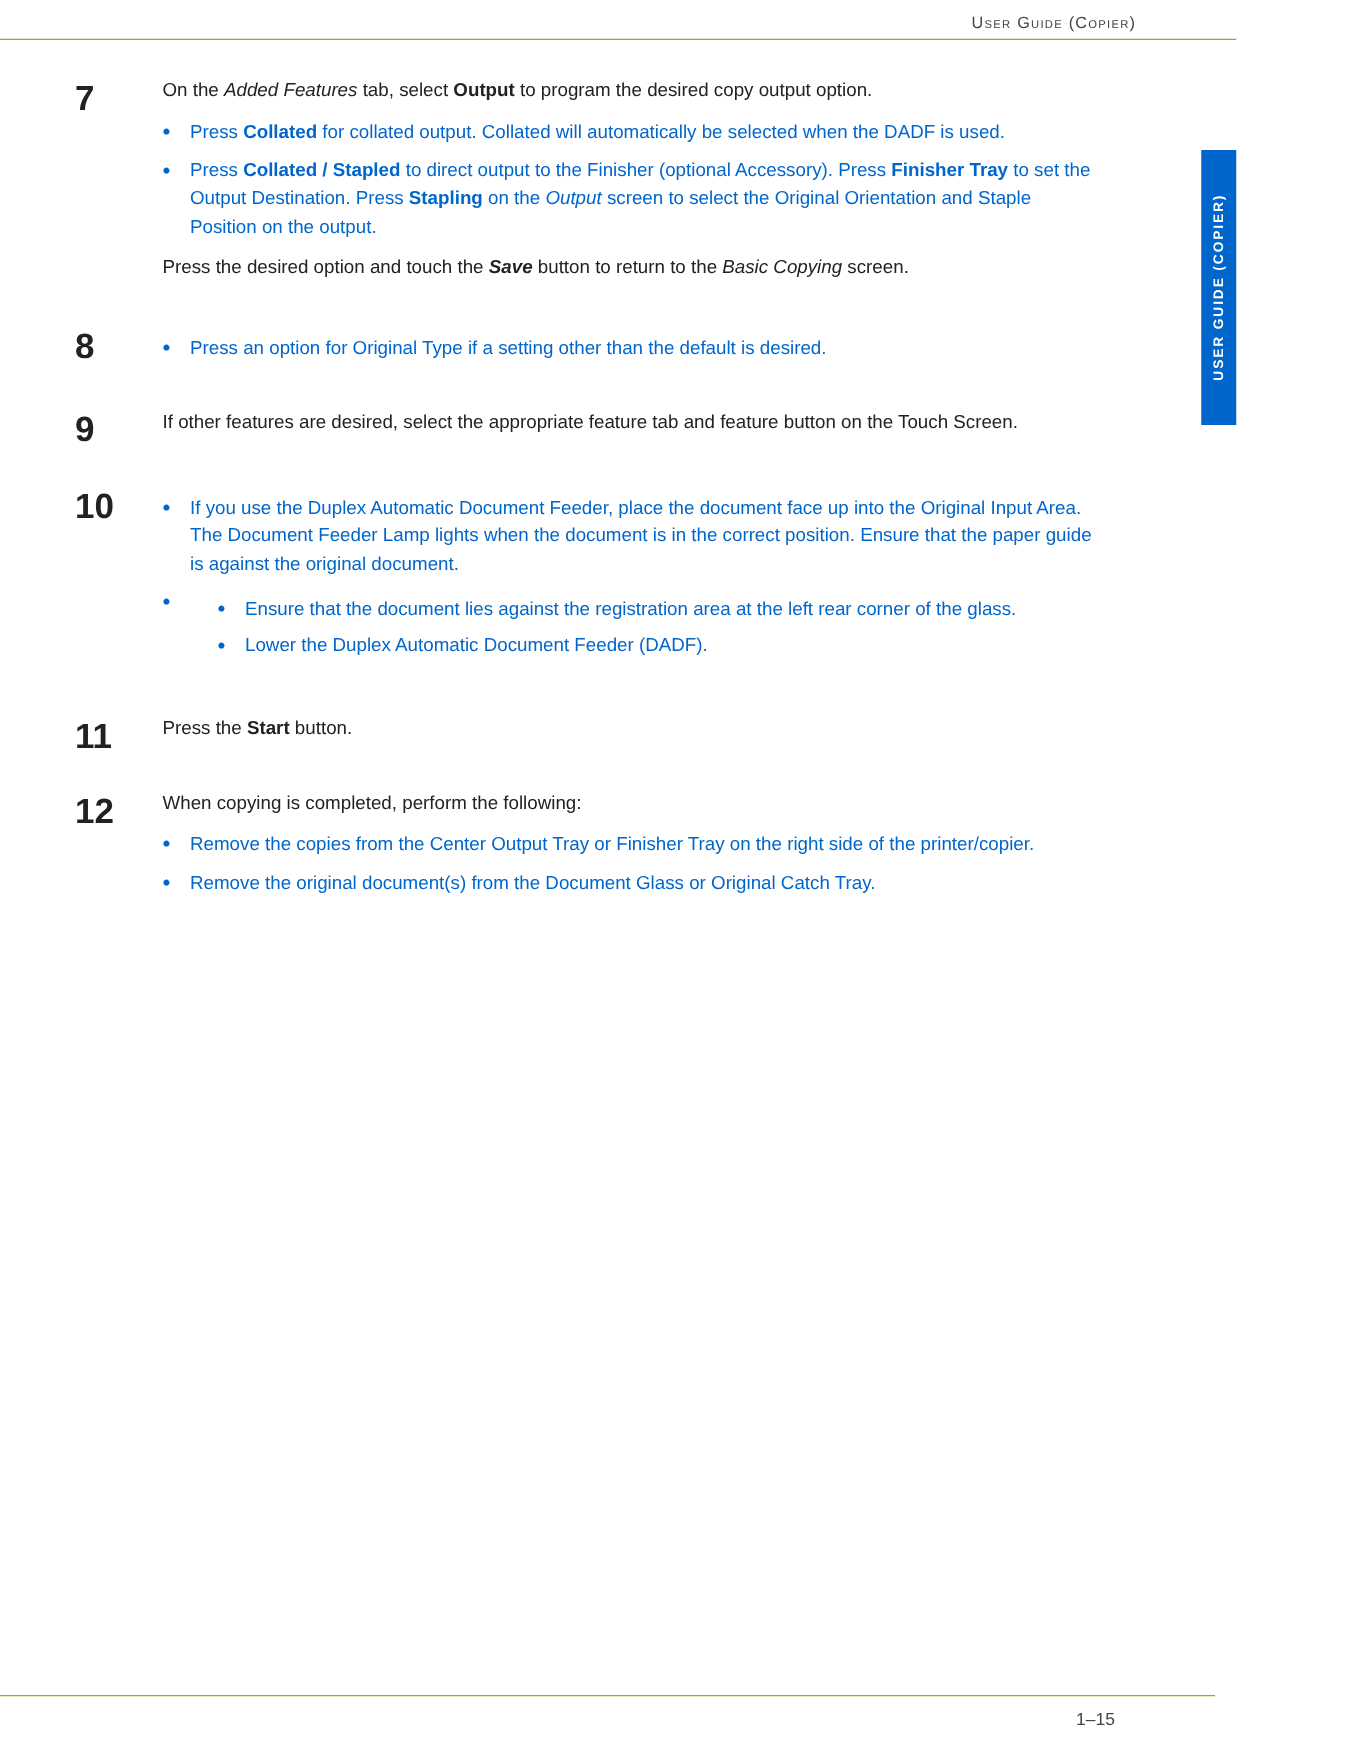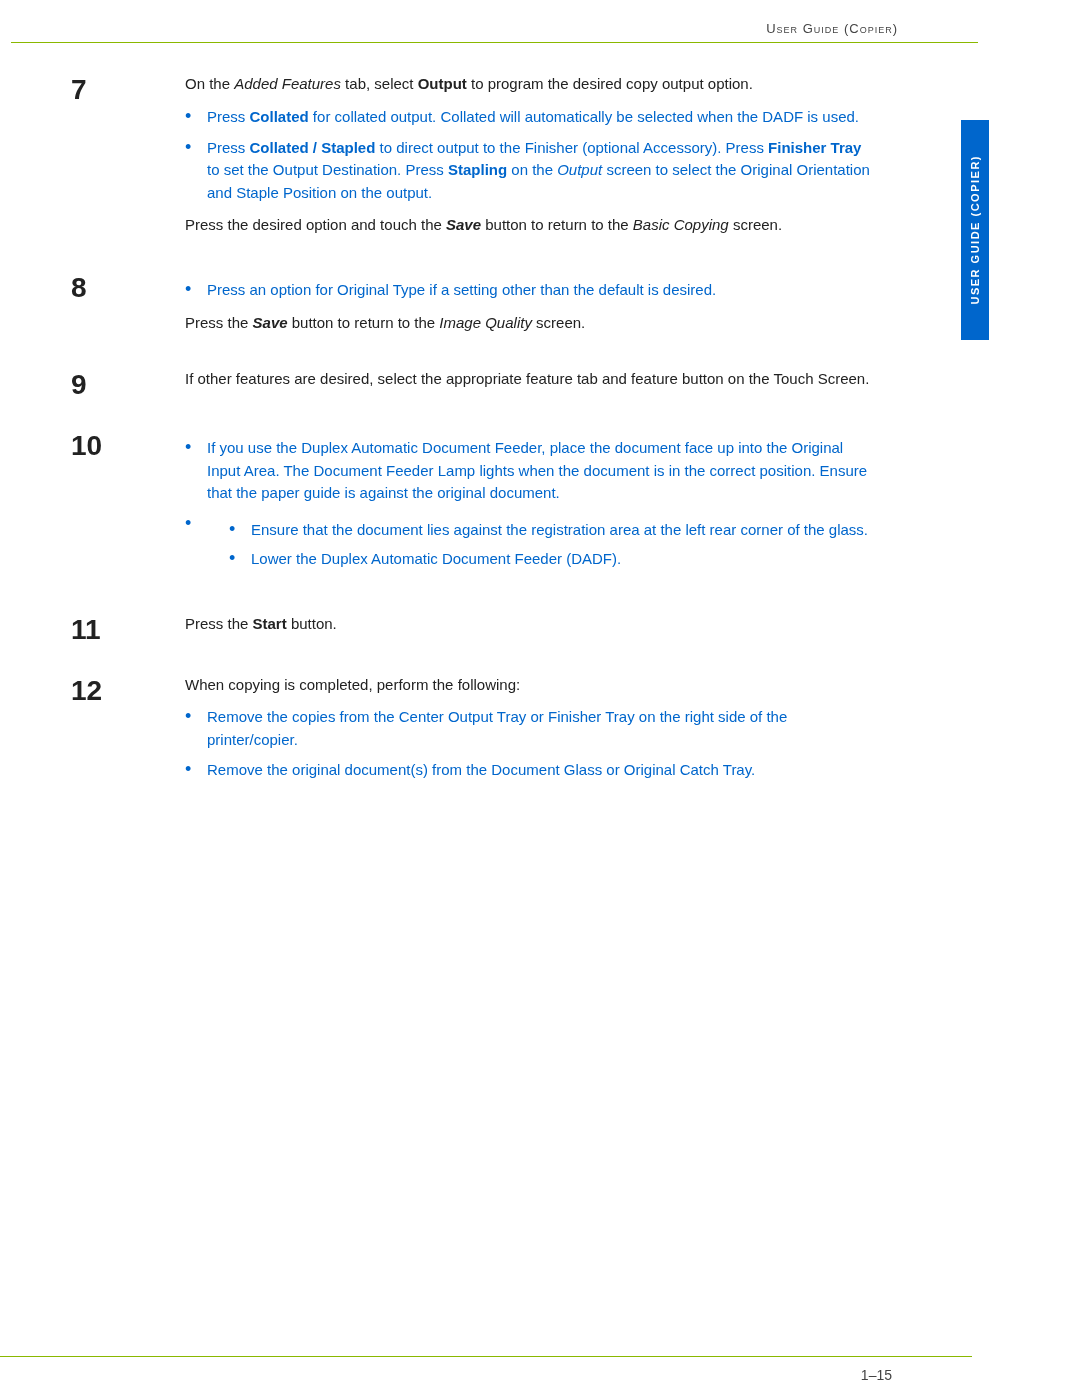--- a/index.html
+++ b/index.html
@@ -11,21 +11,21 @@
       font-family: Arial, Helvetica, sans-serif;
       font-size: 15px;
       color: #222;
       position: relative;
     }
 
     .page-container {
       width: 989px;
       min-height: 1397px;
       position: relative;
-      padding: 11px;
+      padding: 0;
     }
 
     
     .header {
       display: flex;
       justify-content: flex-end;
       align-items: center;
       padding: 10px 80px 6px 60px;
       border-bottom: 1.5px solid #8ab800;
     }
@@ -83,21 +83,20 @@
       line-height: 1.1;
       padding-top: 2px;
     }
 
     .step-number.large {
       font-size: 28px;
     }
 
     .step-content {
       flex: 1;
-      margin-left: 44px;
     }
 
     .step-text {
       margin-bottom: 10px;
       line-height: 1.5;
       color: #222;
     }
 
     .step-text em {
       font-style: italic;
@@ -243,23 +242,20 @@
       <div class="step-number">8</div>
       <div class="step-content">
         <ul class="bullet-list">
           <li>
             <span class="bullet-dot">•</span>
             <span class="bullet-text">
               Press an option for Original Type if a setting other than the default is desired.
             </span>
           </li>
         </ul>
-        <div class="press-text">
-          Press the <strong>Save</strong> button to return to the <em>Image Quality</em> screen.
-        </div>
       </div>
     </div>
 
     <div class="step">
       <div class="step-number">9</div>
       <div class="step-content">
         <div class="step-text">
           If other features are desired, select the appropriate feature tab and feature button on the Touch Screen.
         </div>
       </div>

